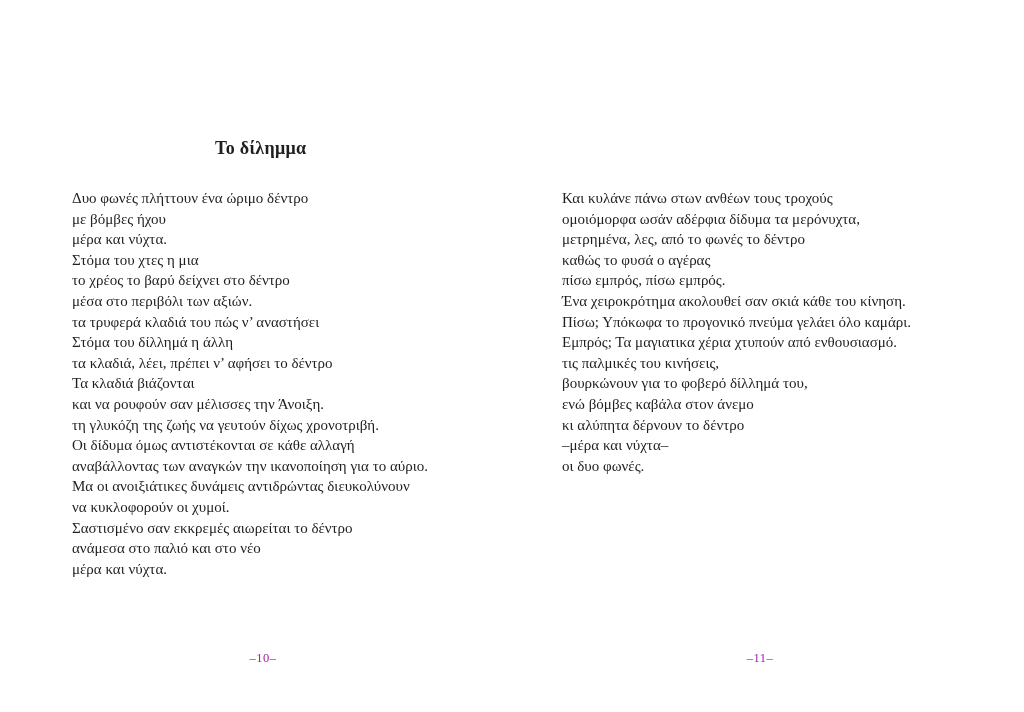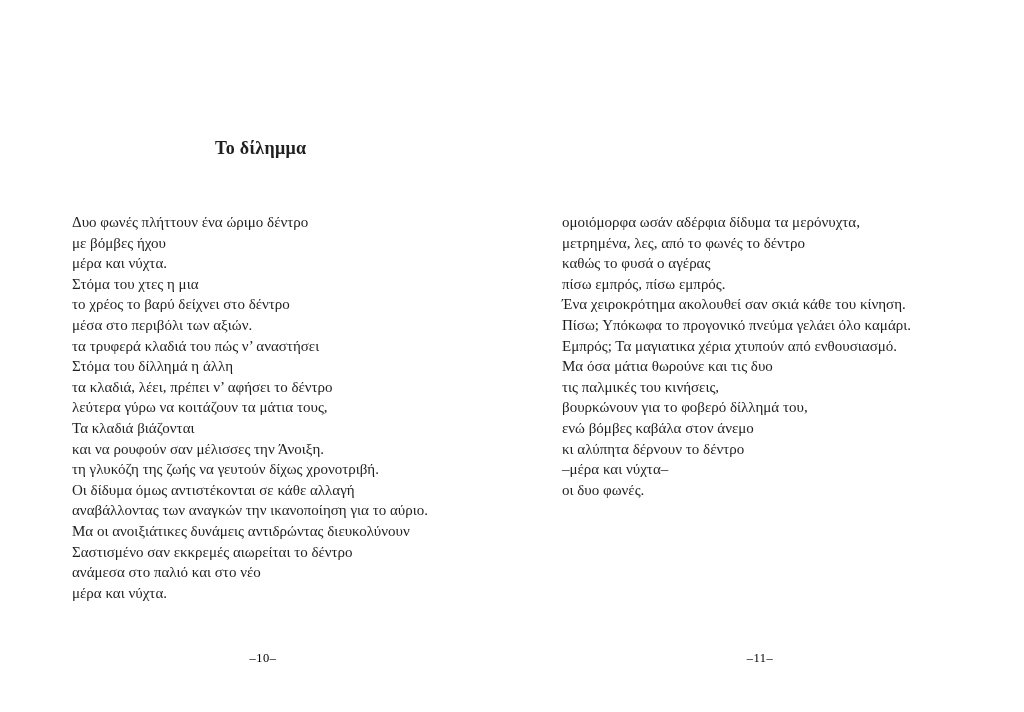--- a/index.html
+++ b/index.html
@@ -23,34 +23,33 @@
     font-size: 18px;
     font-weight: bold;
     letter-spacing: 0.3px;
     white-space: nowrap;
   }
   .poem-column {
     position: absolute;
     top: 188px;
     font-size: 15px;
     line-height: 20.6px;
-    margin-top: 24px;
   }
   .poem-column.left  { left: 72px;  width: 460px; }
   .poem-column.right { left: 562px; width: 430px; }
   .poem-line {
     white-space: nowrap;
   }
   .page-number {
     position: absolute;
     top: 651px;
     width: 200px;
     text-align: center;
     font-size: 12.5px;
-    color: #000000;
+    color: #a21caf;
     letter-spacing: 0.5px;
   }
   .page-number.left  { left: 163px; }
   .page-number.right { left: 660px; }
 </style>
 </head>
 <body>
 
 <div class="book-spread">
 
@@ -59,41 +58,41 @@
   <div class="poem-column left">
     <div class="poem-line">Δυο φωνές πλήττουν ένα ώριμο δέντρο</div>
     <div class="poem-line">με βόμβες ήχου</div>
     <div class="poem-line">μέρα και νύχτα.</div>
     <div class="poem-line">Στόμα του χτες η μια</div>
     <div class="poem-line">το χρέος το βαρύ δείχνει στο δέντρο</div>
     <div class="poem-line">μέσα στο περιβόλι των αξιών.</div>
     <div class="poem-line">τα τρυφερά κλαδιά του πώς ν’ αναστήσει</div>
     <div class="poem-line">Στόμα του δίλλημά η άλλη</div>
     <div class="poem-line">τα κλαδιά, λέει, πρέπει ν’ αφήσει το δέντρο</div>
-    <div class="poem-line">λεύτερα γύρω να κοιτάζουν τα μάτια τους,</div>
     <div class="poem-line">Τα κλαδιά βιάζονται</div>
     <div class="poem-line">και να ρουφούν σαν μέλισσες την Άνοιξη.</div>
     <div class="poem-line">τη γλυκόζη της ζωής να γευτούν δίχως χρονοτριβή.</div>
     <div class="poem-line">Οι δίδυμα όμως αντιστέκονται σε κάθε αλλαγή</div>
     <div class="poem-line">αναβάλλοντας των αναγκών την ικανοποίηση για το αύριο.</div>
     <div class="poem-line">Μα οι ανοιξιάτικες δυνάμεις αντιδρώντας διευκολύνουν</div>
+    <div class="poem-line">να κυκλοφορούν οι χυμοί.</div>
     <div class="poem-line">Σαστισμένο σαν εκκρεμές αιωρείται το δέντρο</div>
     <div class="poem-line">ανάμεσα στο παλιό και στο νέο</div>
     <div class="poem-line">μέρα και νύχτα.</div>
   </div>
 
   <div class="poem-column right">
+    <div class="poem-line">Και κυλάνε πάνω στων ανθέων τους τροχούς</div>
     <div class="poem-line">ομοιόμορφα ωσάν αδέρφια δίδυμα τα μερόνυχτα,</div>
     <div class="poem-line">μετρημένα, λες, από το φωνές το δέντρο</div>
     <div class="poem-line">καθώς το φυσά ο αγέρας</div>
     <div class="poem-line">πίσω εμπρός, πίσω εμπρός.</div>
     <div class="poem-line">Ένα χειροκρότημα ακολουθεί σαν σκιά κάθε του κίνηση.</div>
     <div class="poem-line">Πίσω; Υπόκωφα το προγονικό πνεύμα γελάει όλο καμάρι.</div>
     <div class="poem-line">Εμπρός; Τα μαγιατικα χέρια χτυπούν από ενθουσιασμό.</div>
-    <div class="poem-line">Μα όσα μάτια θωρούνε και τις δυο</div>
     <div class="poem-line">τις παλμικές του κινήσεις,</div>
     <div class="poem-line">βουρκώνουν για το φοβερό δίλλημά του,</div>
     <div class="poem-line">ενώ βόμβες καβάλα στον άνεμο</div>
     <div class="poem-line">κι αλύπητα δέρνουν το δέντρο</div>
     <div class="poem-line">–μέρα και νύχτα–</div>
     <div class="poem-line">οι δυο φωνές.</div>
   </div>
 
   <div class="page-number left">–10–</div>
   <div class="page-number right">–11–</div>

